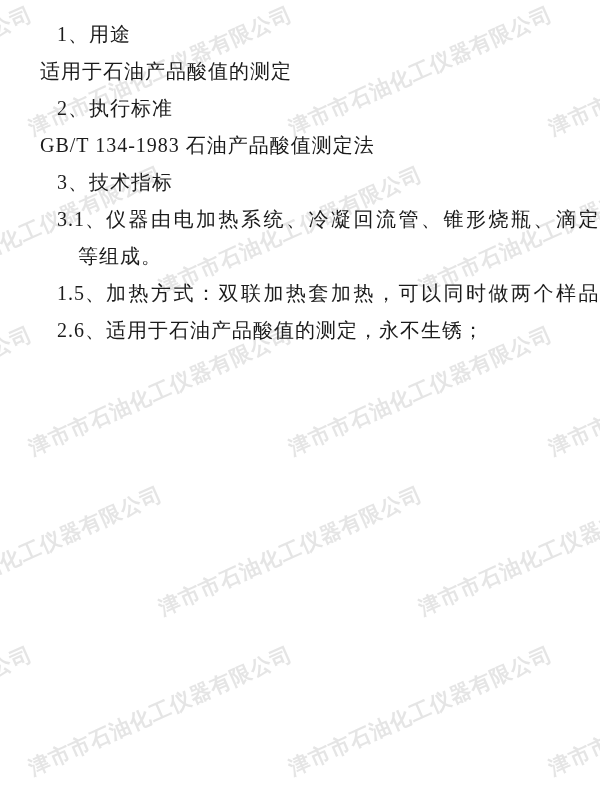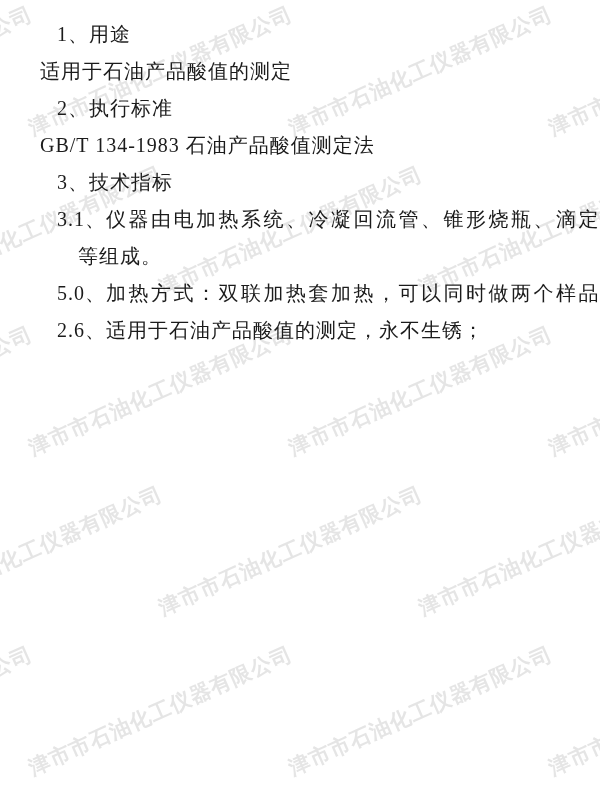--- a/index.html
+++ b/index.html
@@ -102,21 +102,21 @@
 
   <div class="line item justified">
     <span class="marker">3.1、</span><span class="line-text">仪器由电加热系统、冷凝回流管、锥形烧瓶、滴定管</span>
   </div>
 
   <div class="line cont">
     <span class="line-text">等组成。</span>
   </div>
 
   <div class="line item justified">
-    <span class="marker">5.0、</span><span class="line-text">加热方式：双联加热套加热，可以同时做两个样品，</span>
+    <span class="marker">1.5、</span><span class="line-text">加热方式：双联加热套加热，可以同时做两个样品，</span>
   </div>
 
 
 
   <div class="line item">
     <span class="marker">2.6、</span><span class="line-text">适用于石油产品酸值的测定，永不生锈；</span>
   </div>
 
 
 </div>

